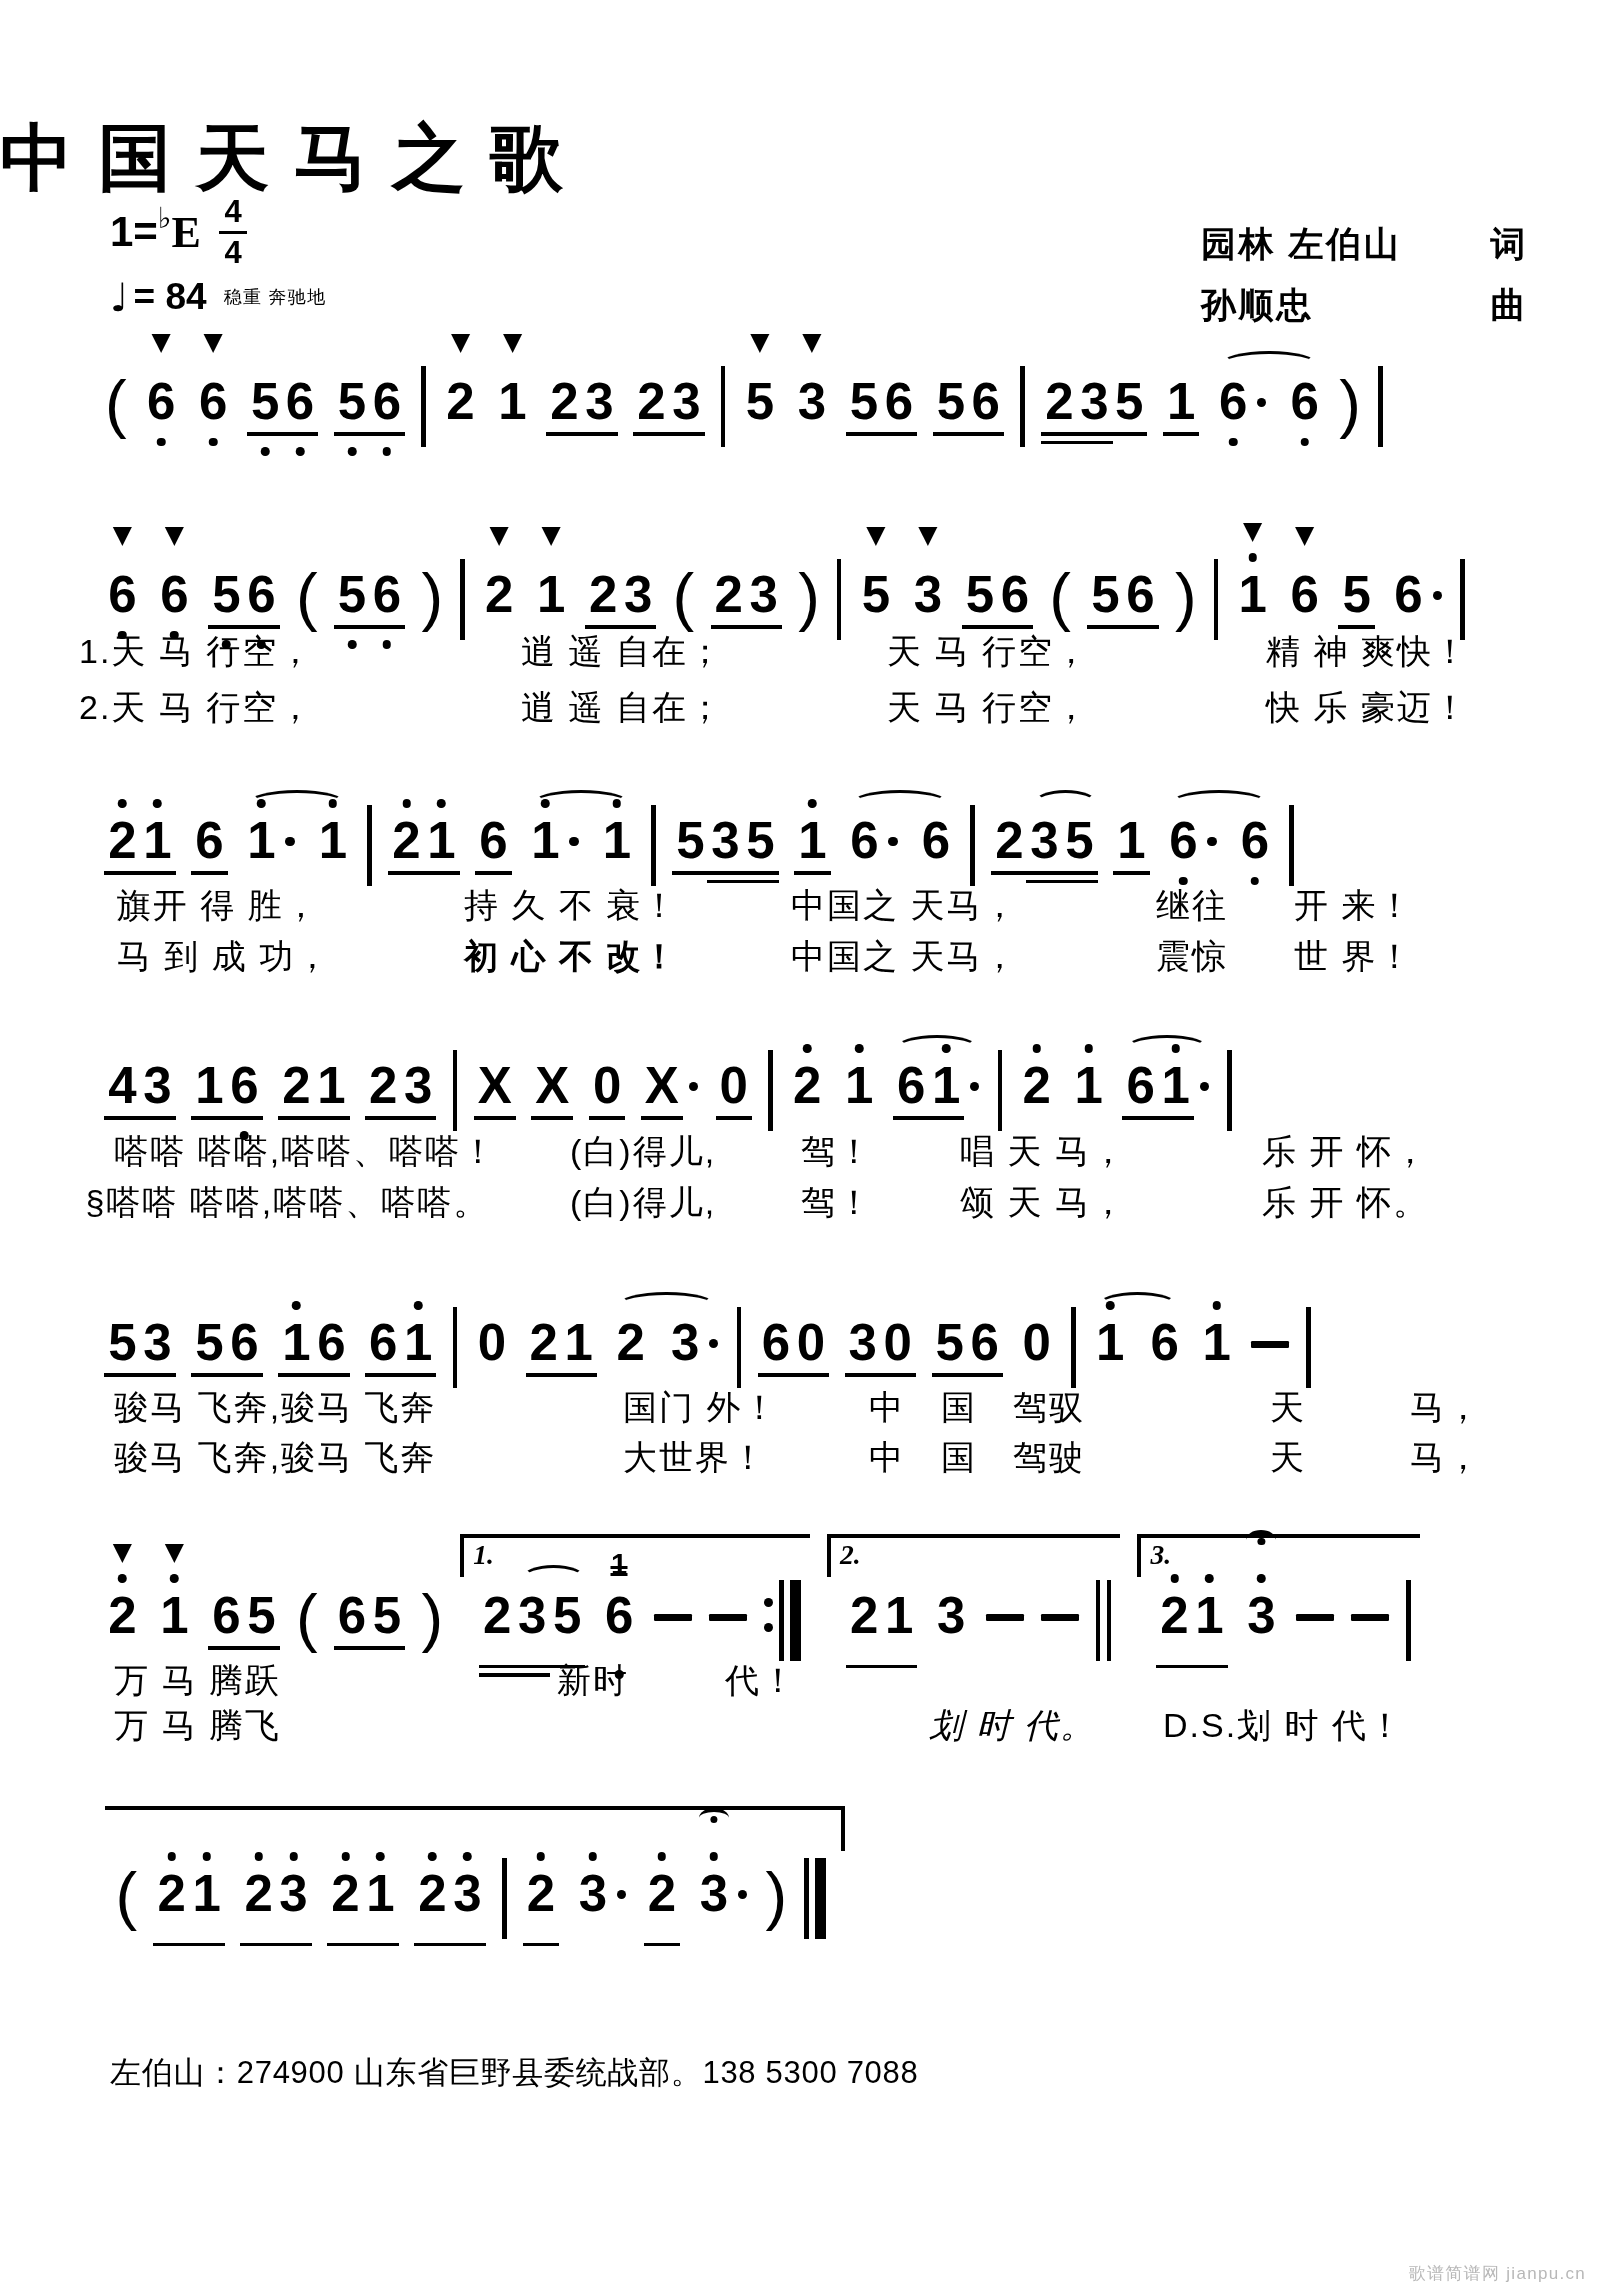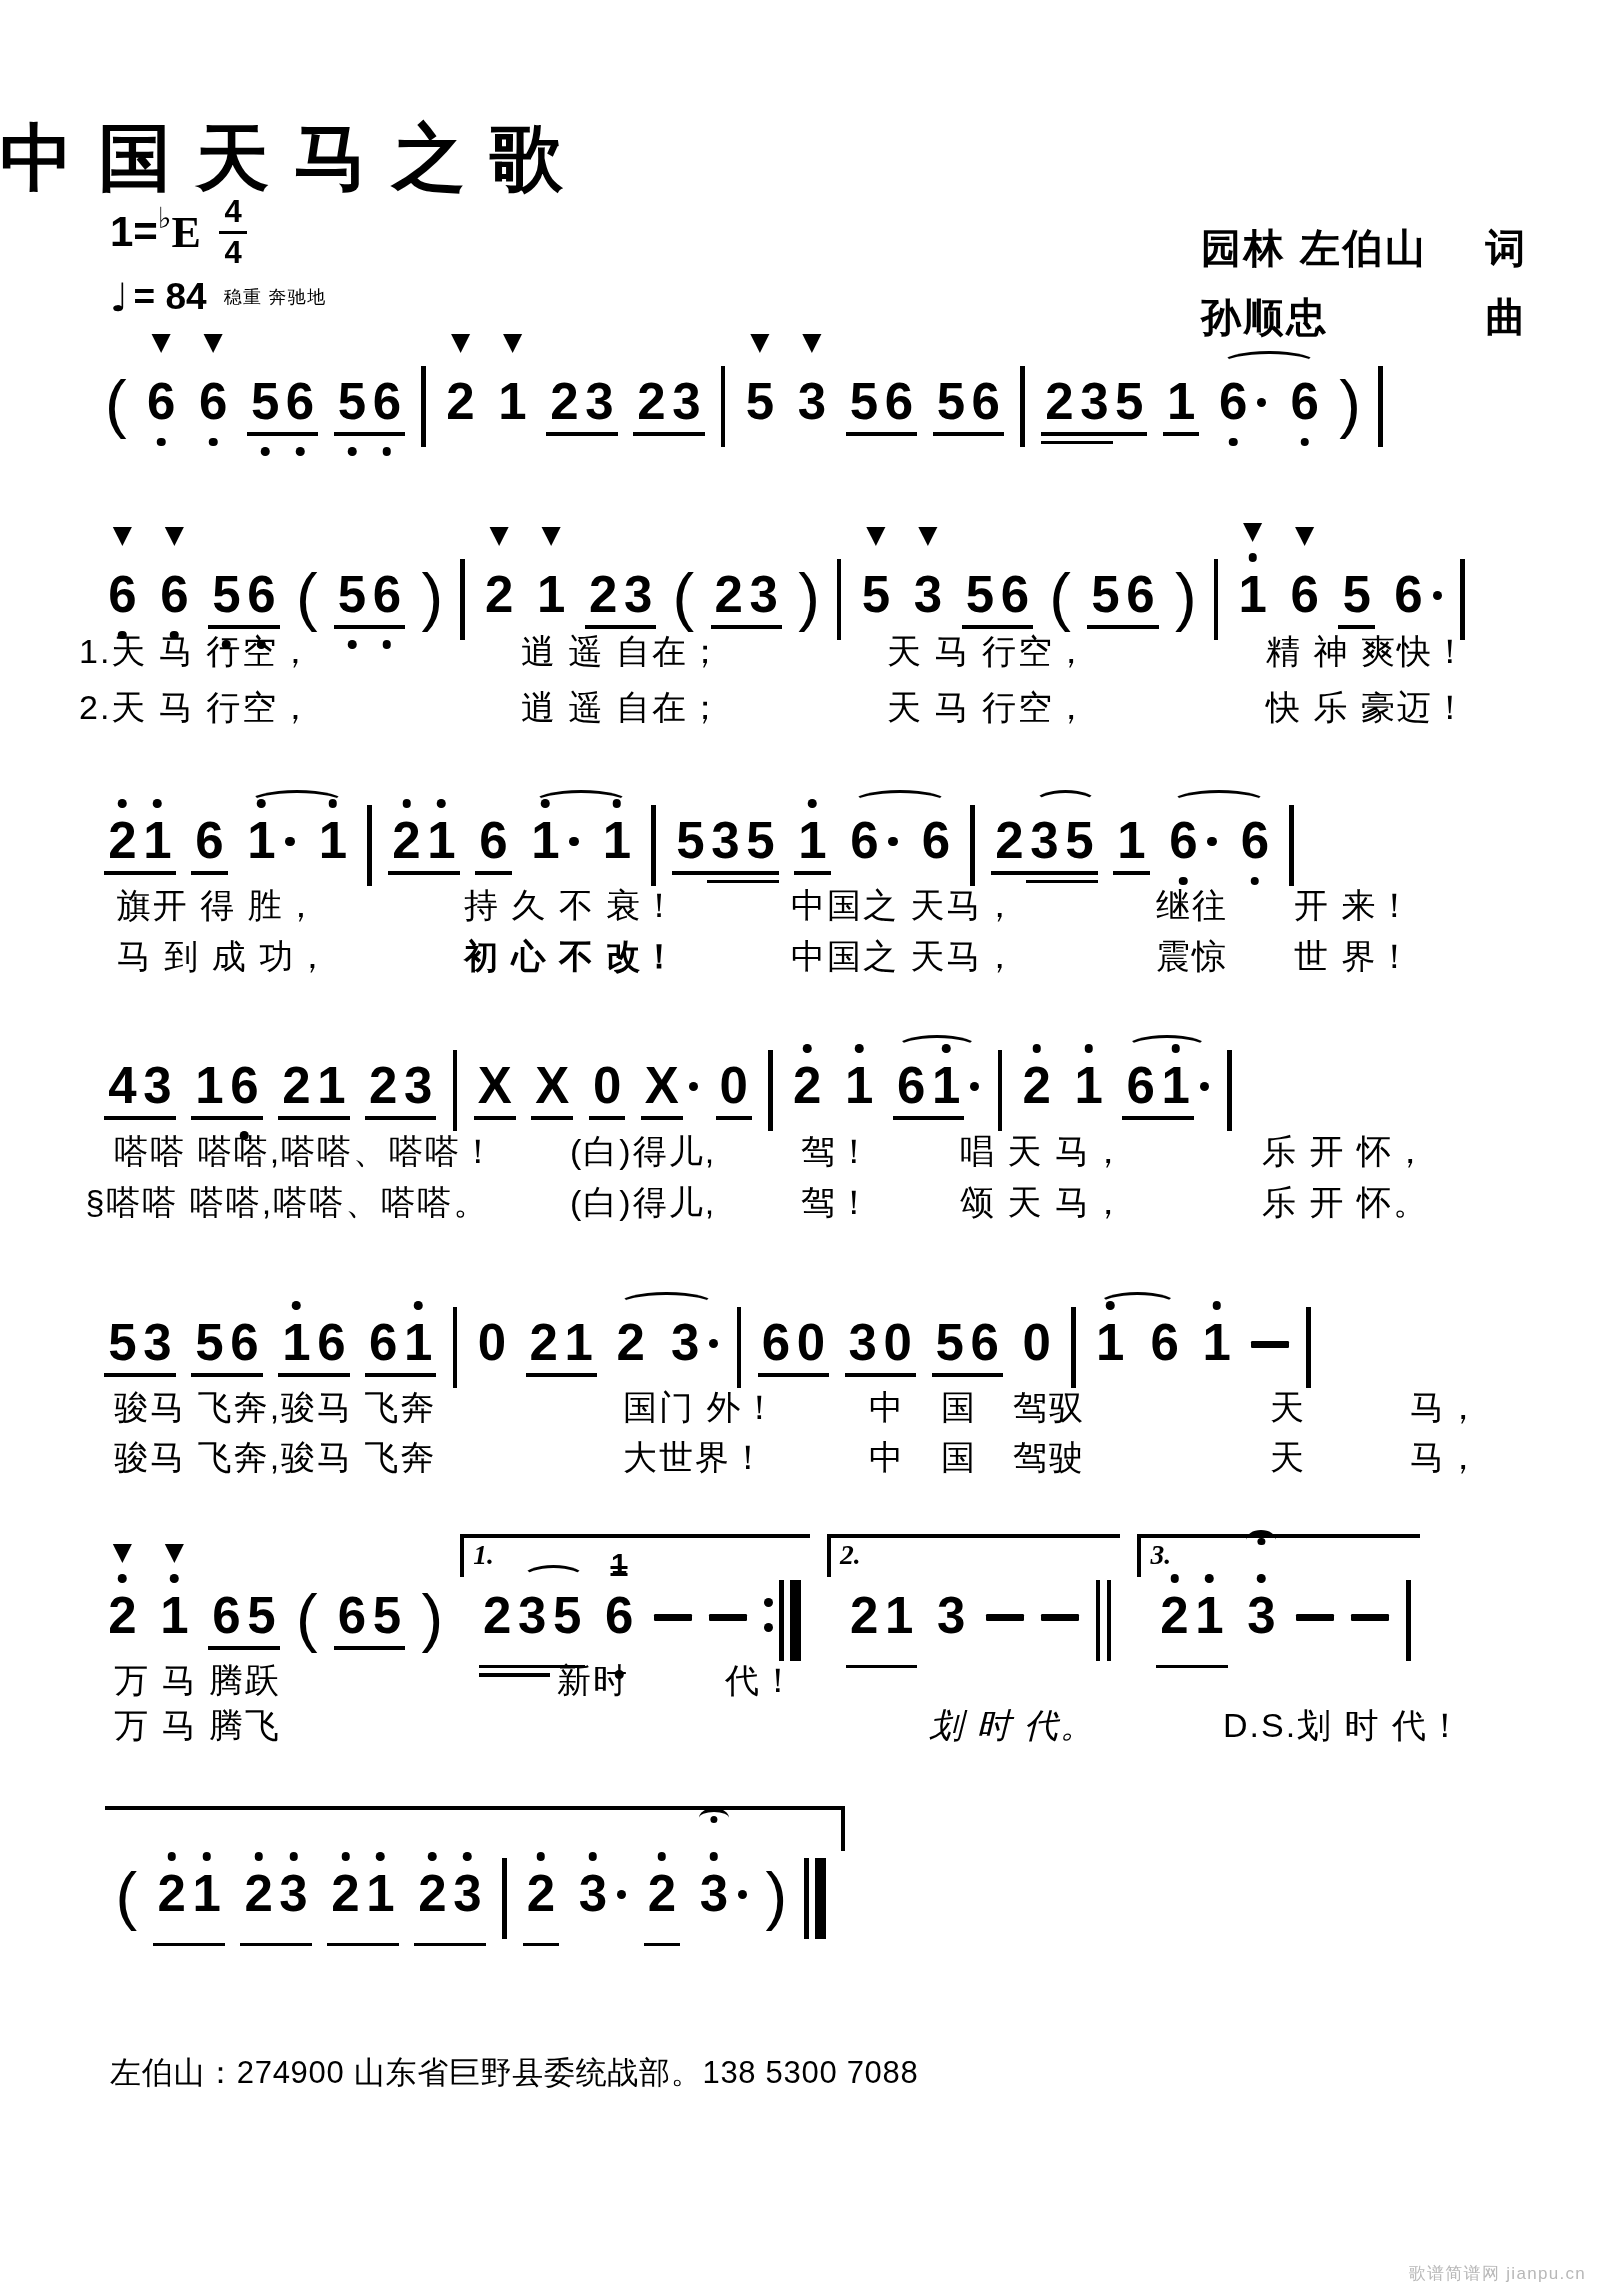--- a/index.html
+++ b/index.html
@@ -15,21 +15,21 @@
   .flat{font-size:29px;vertical-align:super;position:relative;top:-14.4px;font-family:"DejaVu Sans",sans-serif;}
   .keyletter{font-family:"Liberation Serif",serif;font-size:44px;font-weight:bold;}
   .frac{display:inline-flex;flex-direction:column;align-items:center;margin-left:18.3px;line-height:1;}
   .frac .num{font-size:31px;font-weight:bold;border-bottom:3.9px solid #000;padding:0 5.2px 3.9px;}
   .frac .den{font-size:31px;font-weight:bold;padding-top:3.3px;}
   .temporow{display:flex;align-items:center;margin-top:6.5px;}
   .qnote{font-family:"DejaVu Sans",sans-serif;font-size:39px;}
   .bpm{font-size:37px;font-weight:bold;margin-left:5.2px;}
   .expr{font-size:18px;margin-left:17px;letter-spacing:1.3px;}
   
-  #credits{position:absolute;left:1201px;top:221px;width:327px;font-size:40px;font-weight:bold;}
+  #credits{position:absolute;left:1201px;top:221px;width:327px;font-size:35px;font-weight:bold;}
   .credrow{display:flex;justify-content:space-between;margin-bottom:14.4px;letter-spacing:2.6px;}
   
   .sys{position:absolute;left:105px;width:1466px;}
   .noterow{display:flex;align-items:flex-start;gap:17px;}
   .n{position:relative;display:inline-block;font-size:51px;line-height:52px;font-weight:bold;padding:0 3.3px;}
   .n.u1::after{content:"";position:absolute;left:-0.7px;right:-0.7px;bottom:-7.9px;height:3.9px;background:#000;}
   .n.u2::before{content:"";position:absolute;left:-0.7px;right:-0.7px;bottom:-16.4px;height:3.9px;background:#000;}
   .hdot{position:absolute;top:-15.7px;left:50%;transform:translateX(-50%);width:8.5px;height:8.5px;border-radius:50%;background:#000;}
   .ldot{position:absolute;left:50%;transform:translateX(-50%);width:8.5px;height:8.5px;border-radius:50%;background:#000;}
   .acc{position:absolute;left:50%;transform:translateX(-50%);font-size:25px;line-height:1;font-family:"DejaVu Sans",sans-serif;}
@@ -456,21 +456,21 @@
         </div>
       </div>
       <div class="lyrrow" style="top: 1658px;">
         <span style="left: 9.2px;">万 马 腾跃</span>
         <span style="left: 452px;">新时</span>
         <span style="left: 620px;">代！</span>
       </div>
       <div class="lyrrow" style="top: 1703px;">
         <span style="left: 9.2px;">万 马 腾飞</span>
         <span style="left: 824px; font-style: italic;">划 时 代。</span>
-        <span style="left: 1118px; text-align: center;">D.S.划 时 代！</span>
+        <span style="left: 1058px; text-align: center;">D.S.划 时 代！</span>
       </div>
       <div class="sys" style="top: 1868px;">
         <div class="noterow">
           <div class="contbox">
             <span class="paren">(</span>
             <span class="p">
               <span class="n u1"><span class="nv">2</span><span class="hdot"></span></span>
               <span class="n u1"><span class="nv">1</span><span class="hdot"></span></span>
             </span>
             <span class="p">

